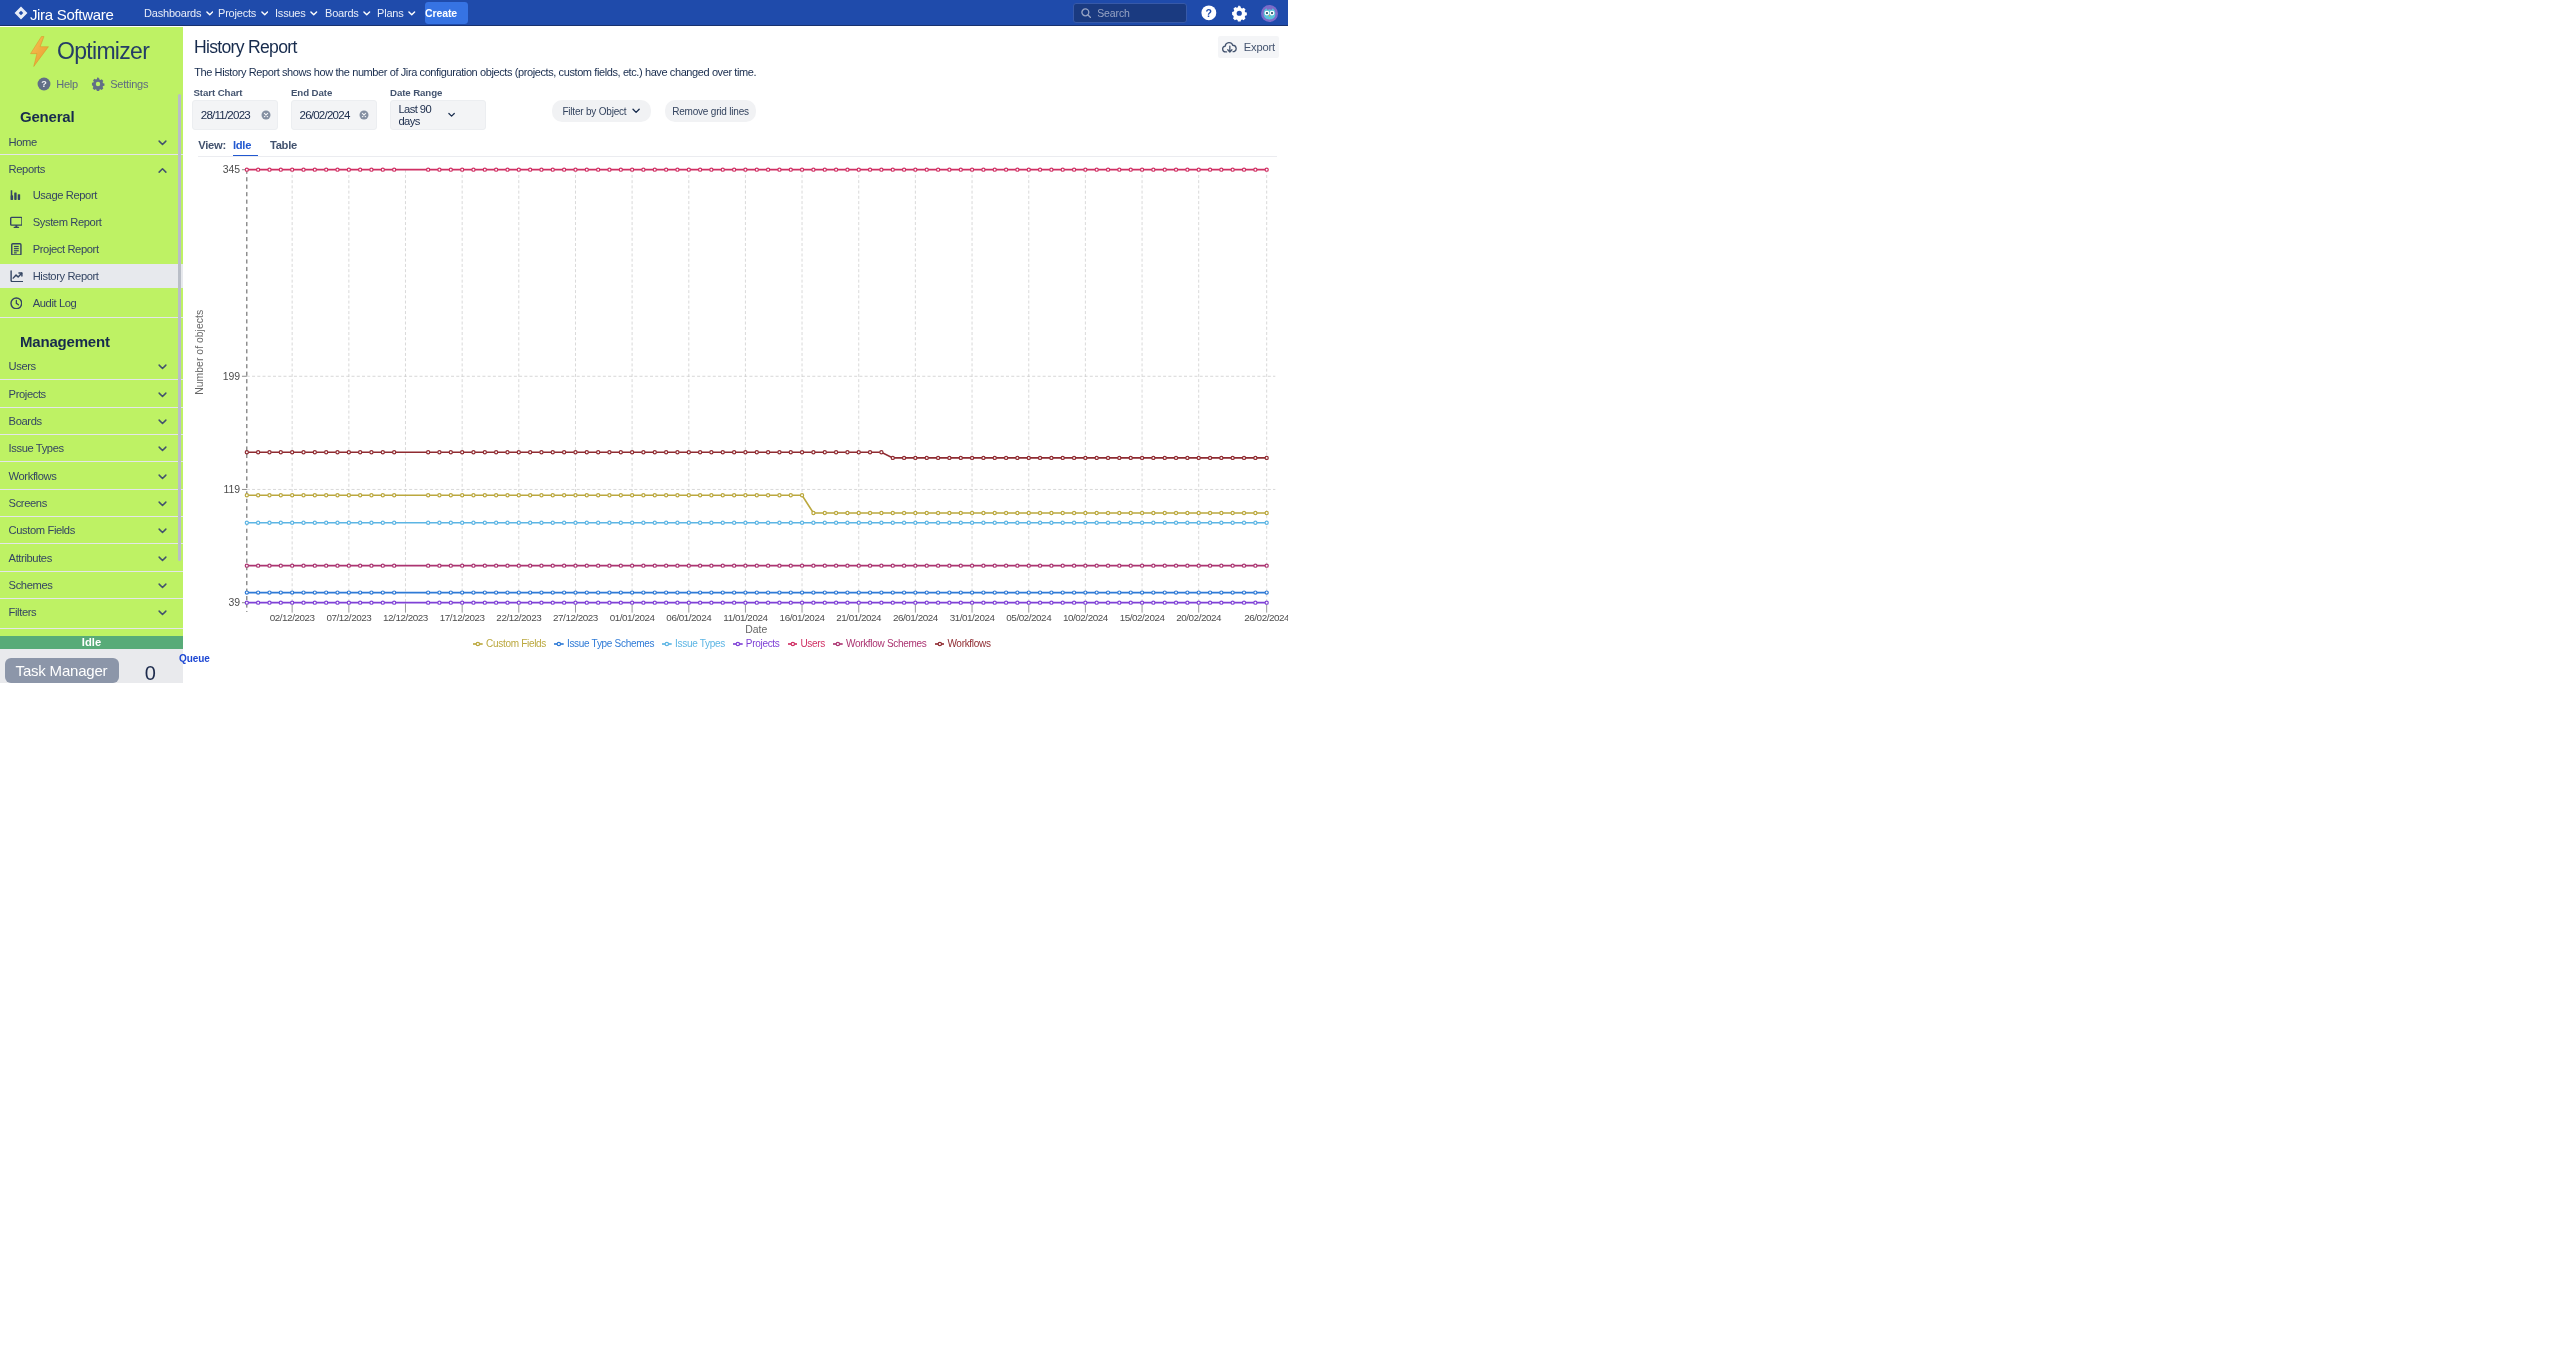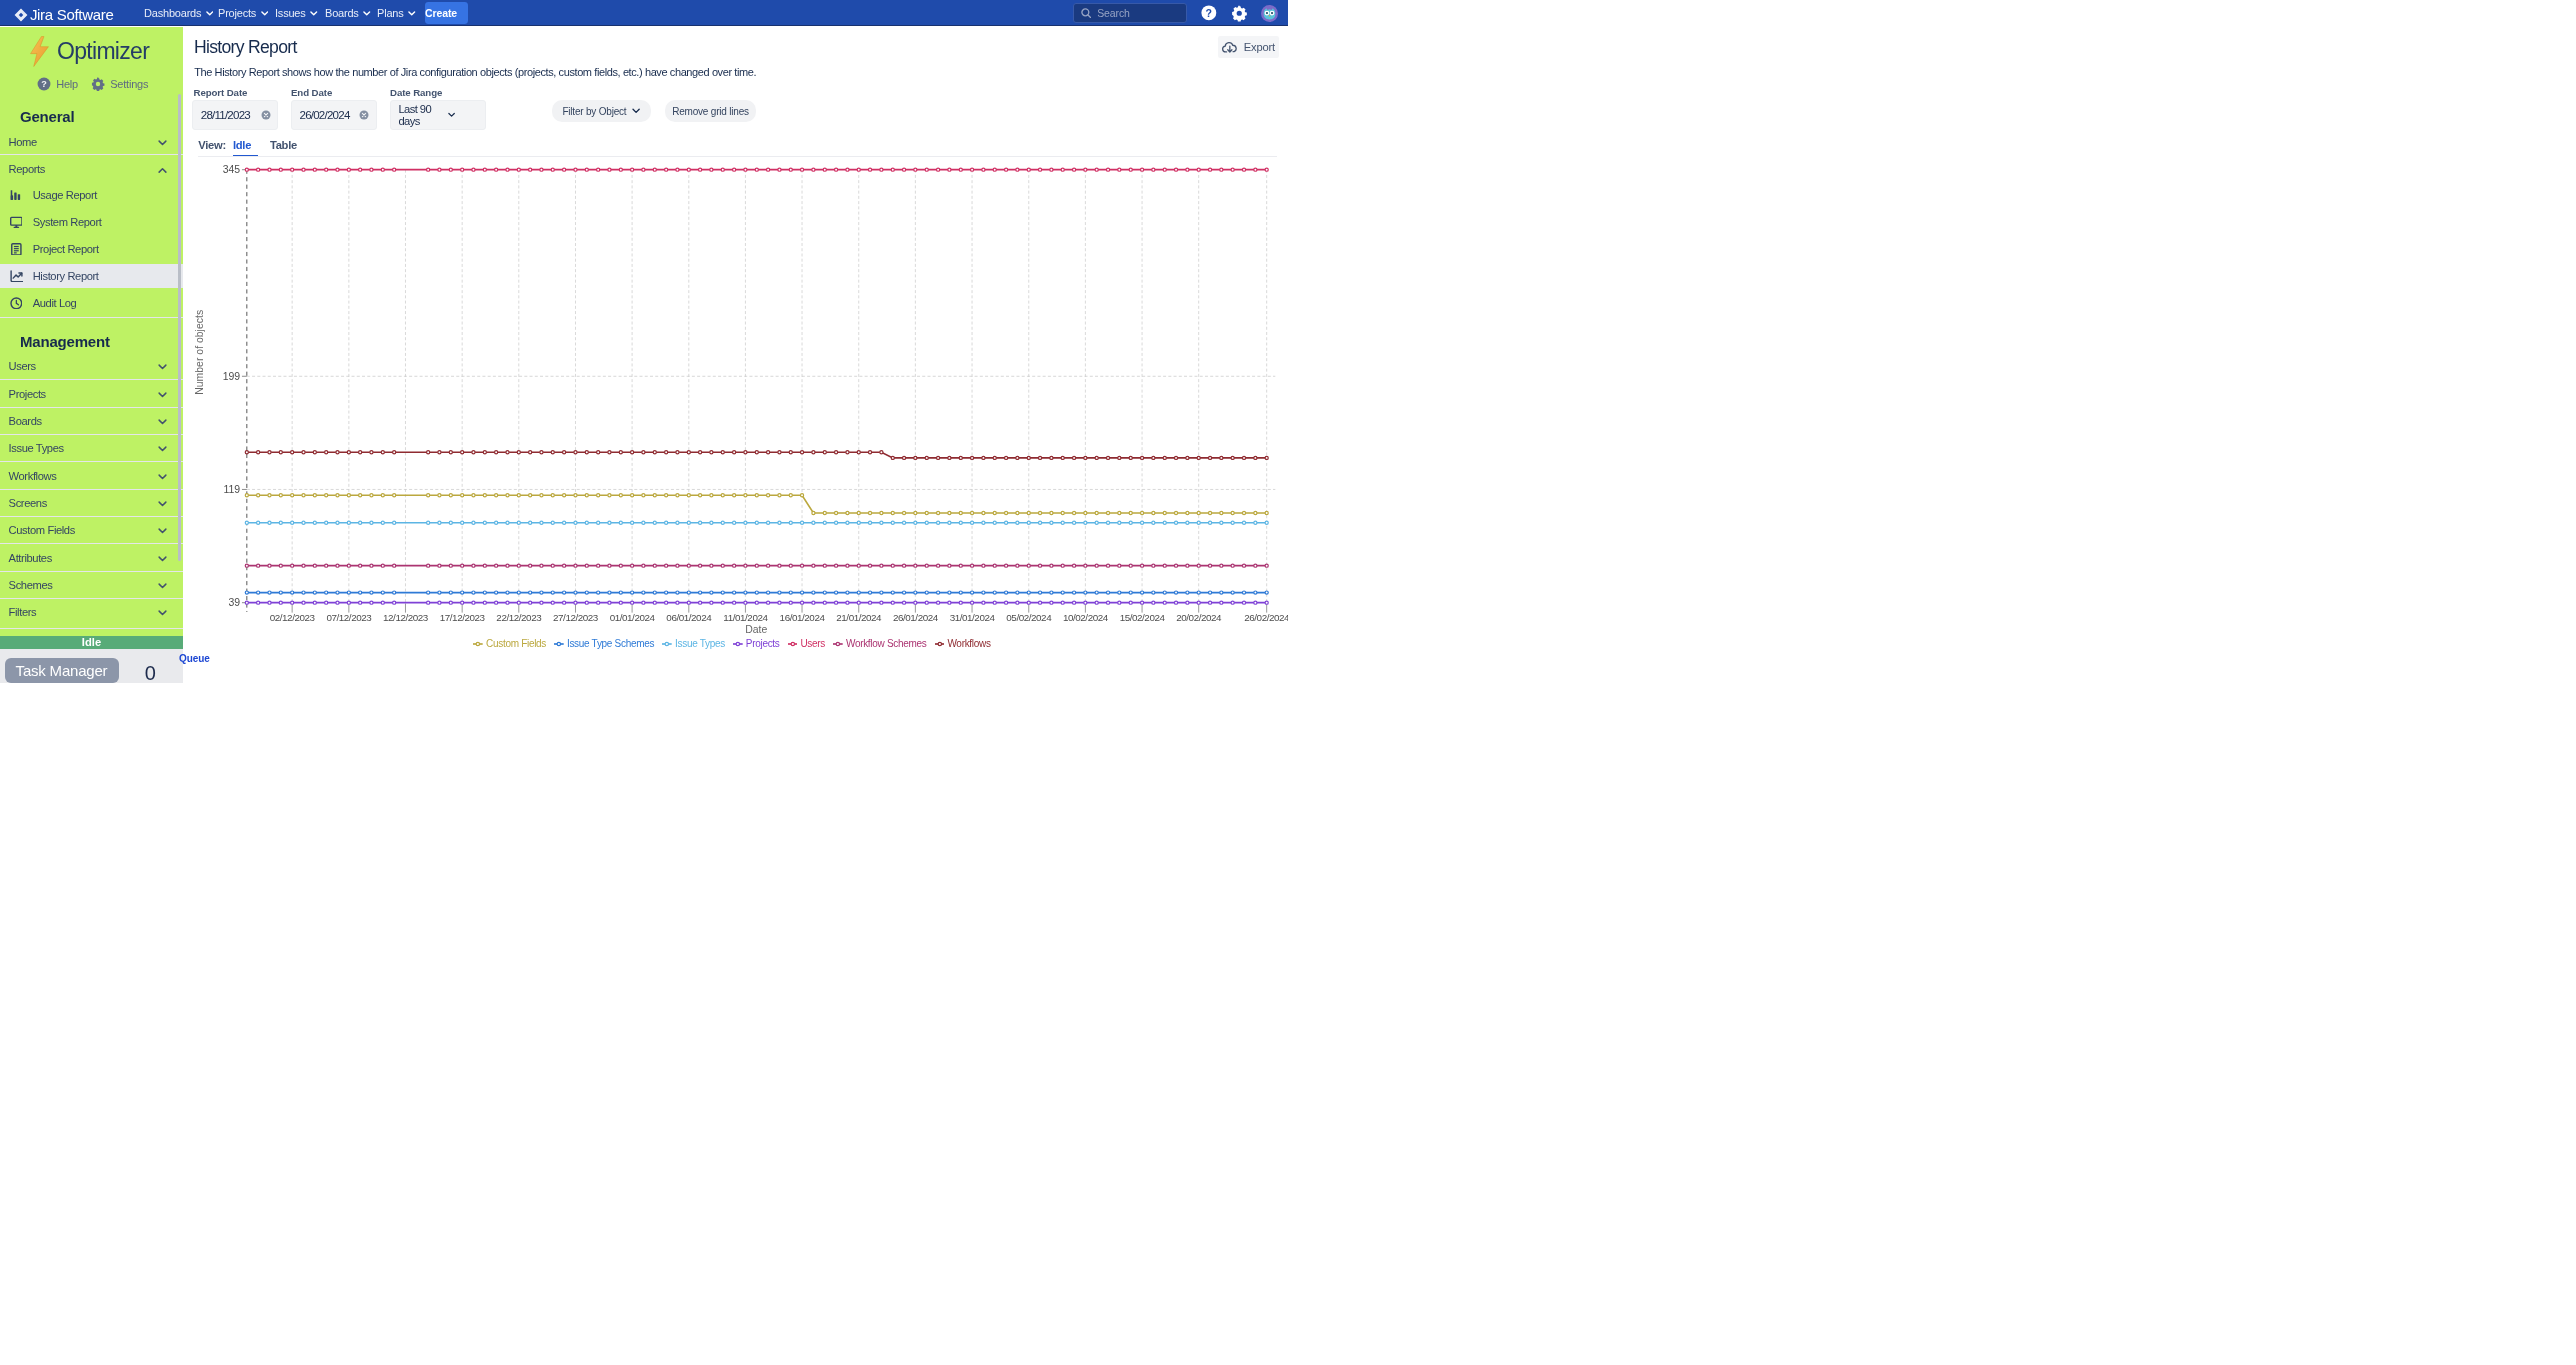--- a/index.html
+++ b/index.html
@@ -1,17 +1,17 @@
 <!DOCTYPE html>
 <html style="font-size:12px"><head><meta charset="utf-8">
 <style>
 * { margin:0; padding:0; box-sizing:border-box; }
 html,body { width:1288px; height:683px; overflow:hidden; font-family:"Liberation Sans", sans-serif; background:#fff; }
 .nav { position:absolute; left:0; top:0; width:1288px; height:26px; background:#1f4bab; border-bottom:0.7px solid #18316e; z-index:5; }
-.nav .logo { position:absolute; left:14px; top:6px; display:flex; align-items:center; }
+.nav .logo { position:absolute; left:14px; top:6px; display:flex; align-items:flex-start; }
 .nav .logotext { color:#fff; font-size:15px; font-weight:500; margin-left:1.9px; letter-spacing:-0.3px; }
 .navitem { position:absolute; top:0; height:26px; display:flex; align-items:center; color:#e8edf8; font-size:11px; font-weight:500; letter-spacing:-0.2px; }
 .navitem svg { margin-left:4.5px; margin-top:1.5px; }
 .createbtn { position:absolute; left:425px; top:2.2px; width:43px; height:22px; background:#3673e3; border-radius:3.4px; color:#fff; font-size:10.5px; font-weight:700; text-align:left; line-height:22px; letter-spacing:-0.1px; }
 .search { position:absolute; left:1073px; top:3px; width:114px; height:20px; background:#1a3a80; border:0.7px solid #3759a8; border-radius:3px; display:flex; align-items:center; }
 .search svg { margin-left:6.7px; }
 .search span { color:#97a4c4; font-size:10.5px; margin-left:6px; letter-spacing:-0.1px; }
 .navico { position:absolute; top:5.2px; }
 .side { position:absolute; left:0; top:27px; width:183px; height:656px; background:#bef264; z-index:1; }
 .optlogo { position:absolute; left:28px; top:9.3px; height:31px; display:flex; align-items:center; }
@@ -1035,21 +1035,21 @@
 <div class="main">
   <h1>History Report</h1>
   <div class="desc">The History Report shows how the number of Jira configuration objects (projects, custom fields, etc.) have changed over time.</div>
   <div class="export">
       <svg width="15.7" height="12.7" viewBox="0 0 24 19">
         <path d="M7 16.5H5.5a4.5 4.5 0 0 1-.6-8.96 6 6 0 0 1 11.6-1.2 5.1 5.1 0 0 1 2 9.8H17" fill="none" stroke="#44546f" stroke-width="2" stroke-linecap="round"></path>
         <path d="M12 7.5v8.8M8.8 13.2 12 16.8l3.2-3.6" fill="none" stroke="#44546f" stroke-width="2" stroke-linecap="round" stroke-linejoin="round"></path>
       </svg>
       <span>Export</span>
     </div>
-  <div class="flabel" style="left:10.5px; top:60px">Report Date</div>
+  <div class="flabel" style="left:10.5px; top:60px">Start Chart</div>
   <div class="flabel" style="left:108px; top:60px">End Date</div>
   <div class="flabel" style="left:207px; top:60px">Date Range</div>
   <div class="inputbox" style="left:9.3px; width:86px">
       <span>28/11/2023</span>
       <svg width="10" height="10" viewBox="0 0 16 16">
         <circle cx="8" cy="8" r="7.2" fill="#8590a2"></circle>
         <path d="M5.4 5.4l5.2 5.2M10.6 5.4 5.4 10.6" stroke="#f4f5f7" stroke-width="1.7" stroke-linecap="round"></path>
       </svg>
     </div>
   <div class="inputbox" style="left:108px; width:86px">

